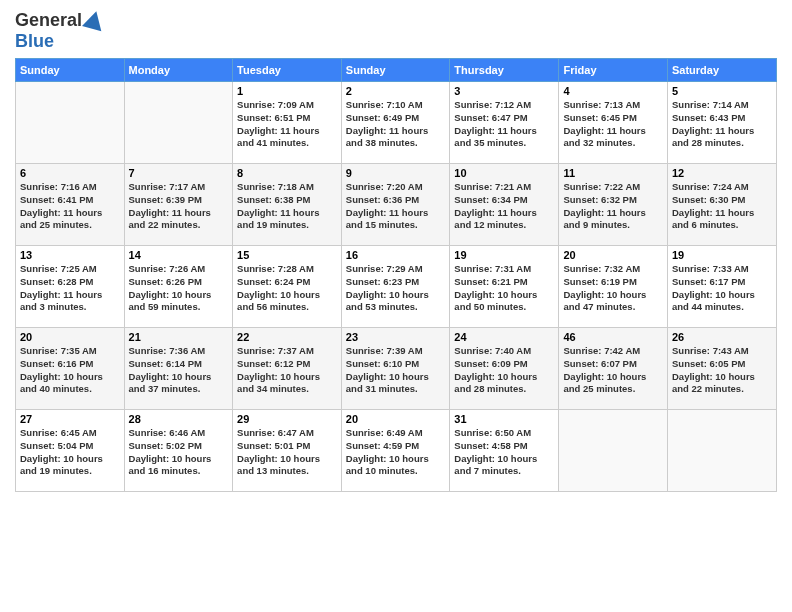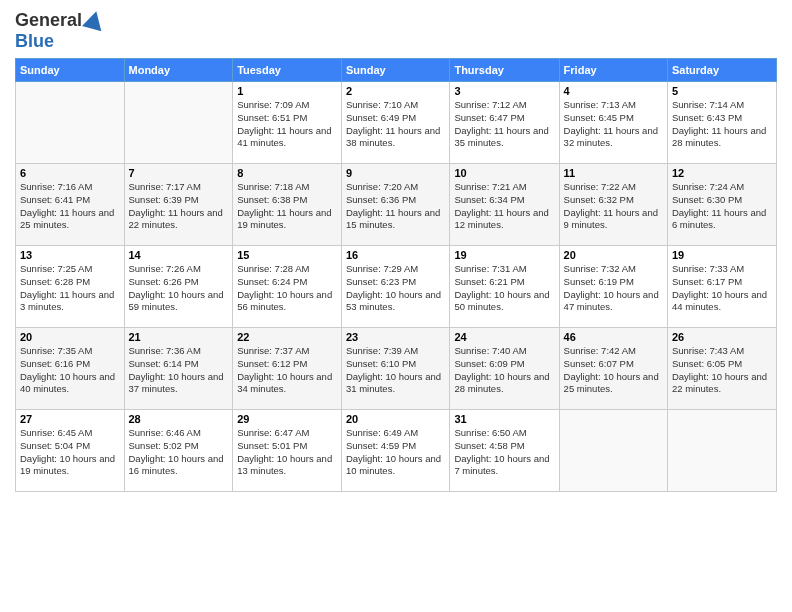--- a/index.html
+++ b/index.html
@@ -90,20 +90,21 @@
     }
     .day-num {
       font-weight: bold;
       font-size: 11px;
       display: block;
       margin-bottom: 2px;
     }
     .cell-content {
       color: #333;
       line-height: 1.35;
+      font-weight: bold;
     }
     .empty-cell {
       background: #f9f9f9 !important;
     }
   </style>
 </head>
 <body>
 
 <div class="page">
   <div class="header">

